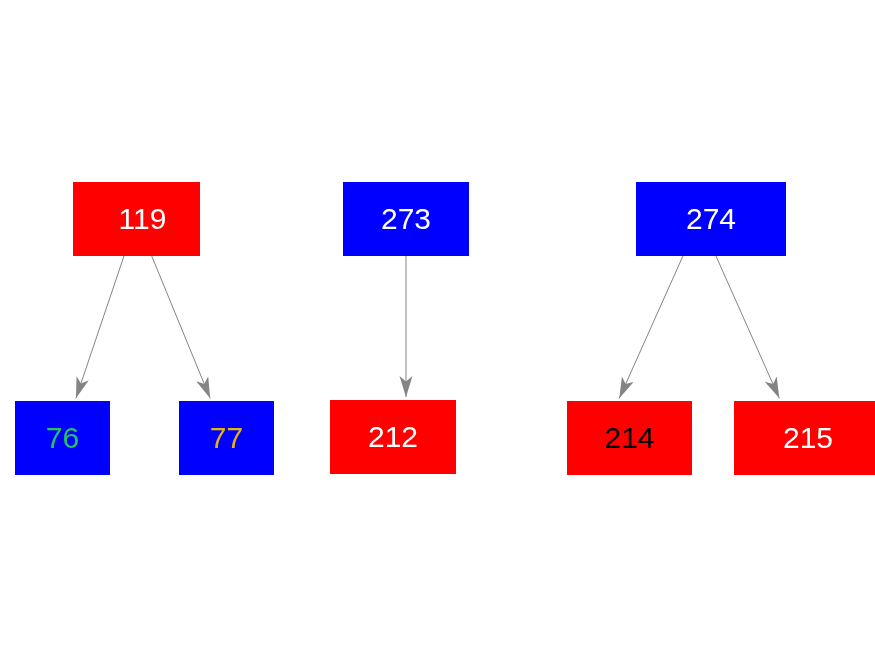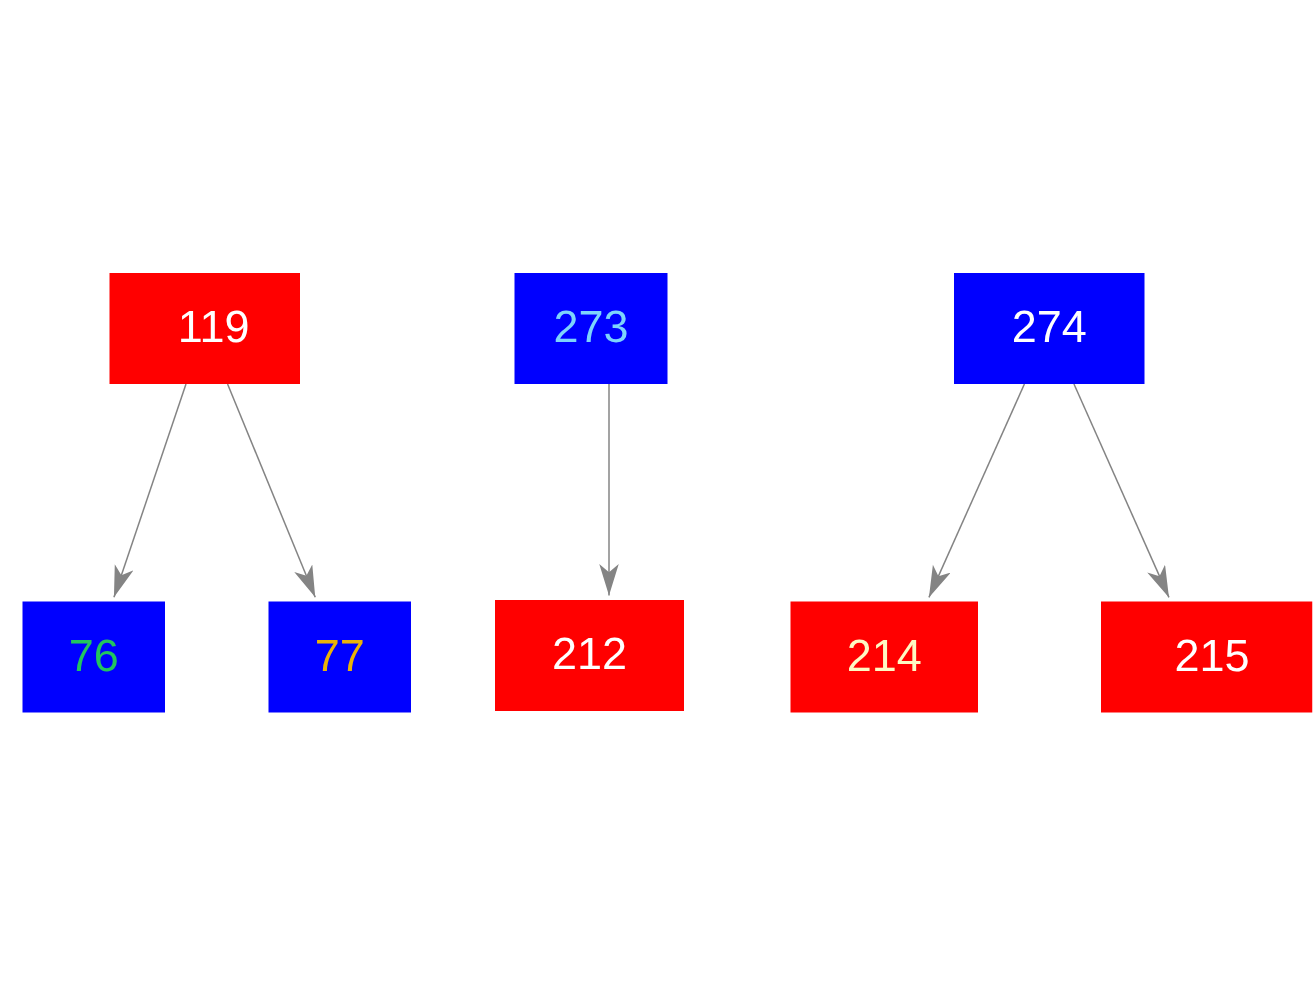--- a/index.html
+++ b/index.html
@@ -51,19 +51,19 @@
         <line x1="151.7054794520548" y1="256" x2="210.15418321160624" y2="398.2251791482419" stroke="#848484" stroke-width="1" marker-end="url(#arrowhead)"></line>
         <line x1="406" y1="256" x2="406" y2="397" stroke="#848484" stroke-width="1" marker-end="url(#arrowhead)"></line>
         <line x1="682.9429223744293" y1="256" x2="619.2824499740889" y2="398.26166791504625" stroke="#848484" stroke-width="1" marker-end="url(#arrowhead)"></line>
         <line x1="715.972602739726" y1="256" x2="779.307240409097" y2="398.2593399958175" stroke="#848484" stroke-width="1" marker-end="url(#arrowhead)"></line>
       </g>
   </svg>
   <div id="nodes-layer">
       <div class="graph-node" style="left: 73px; top: 182px; width: 127px; height: 74px; background: rgb(255, 0, 0); color: rgb(255, 255, 255); padding-left: 12px;">119</div>
       <div class="graph-node" style="left: 15px; top: 401px; width: 95px; height: 74px; background: rgb(0, 0, 255); color: #22c55e;">76</div>
       <div class="graph-node" style="left: 179px; top: 401px; width: 95px; height: 74px; background: rgb(0, 0, 255); color: #eab308;">77</div>
-      <div class="graph-node" style="left: 343px; top: 182px; width: 102px; height: 74px; background: rgb(0, 0, 255); color: #7dd3fc;">273</div>
+      <div class="graph-node" style="left: 343px; top: 182px; width: 126px; height: 74px; background: rgb(0, 0, 255); color: #ffffff;">273</div>
       <div class="graph-node" style="left: 330px; top: 400px; width: 126px; height: 74px; background: rgb(255, 0, 0); color: rgb(255, 255, 255);">212</div>
-      <div class="graph-node" style="left: 636px; top: 182px; width: 127px; height: 74px; background: rgb(0, 0, 255); color: rgb(255, 255, 255);">274</div>
-      <div class="graph-node" style="left: 527px; top: 401px; width: 125px; height: 74px; background: rgb(255, 0, 0); color: #fef9c3;">214</div>
+      <div class="graph-node" style="left: 636px; top: 182px; width: 150px; height: 74px; background: rgb(0, 0, 255); color: rgb(255, 255, 255);">274</div>
+      <div class="graph-node" style="left: 567px; top: 401px; width: 125px; height: 74px; background: rgb(255, 0, 0); color: #000000;">214</div>
       <div class="graph-node" style="left: 734px; top: 401px; width: 148px; height: 74px; background: rgb(255, 0, 0); color: rgb(255, 255, 255);">215</div>
     </div>
 </div>
 
 </body></html>

